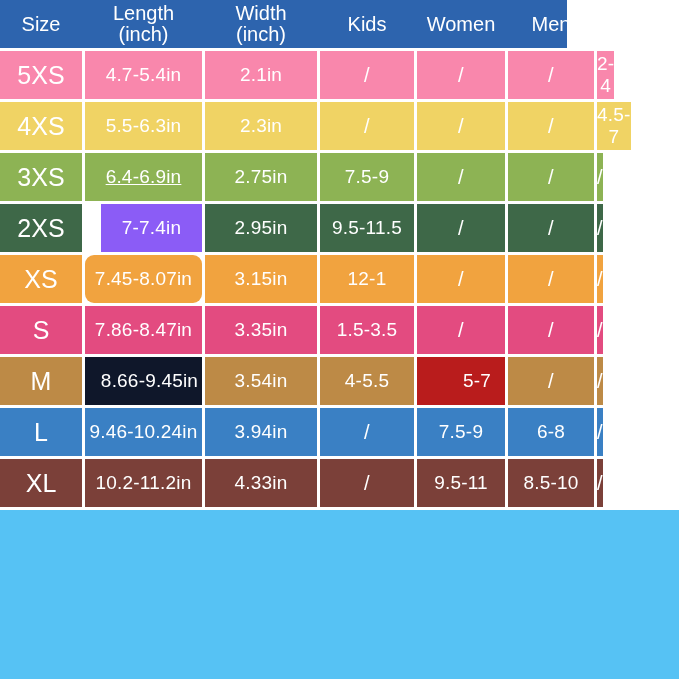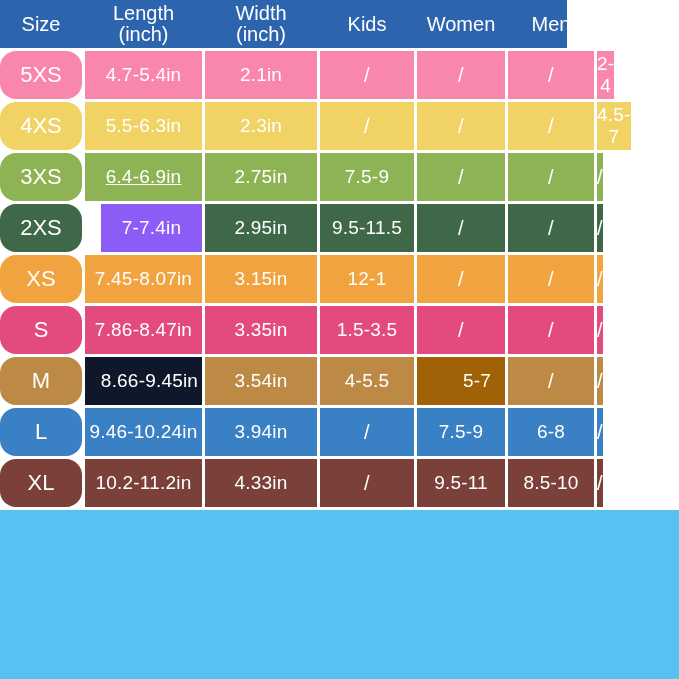--- a/index.html
+++ b/index.html
@@ -20,21 +20,21 @@
     column-gap:3px;
     height:48px;
   }
   .header-row {  }
   .data-row { background:#ffffff; padding-right:3px; }
   .cell {
     display:flex; align-items:center; justify-content:center;
     color:#ffffff; text-align:center;
   }
   .header-cell { flex-direction:column; font-size:20px; line-height:21px; }
-  .size-cell  { font-size:22px;border-radius:16px; }
+  .size-cell  { font-size:25px; }
   .value-cell { font-size:19px; letter-spacing:0.2px; }
   .slash { font-size:20px; }
   .sky {
     position:absolute; top:510px; left:0; width:679px; height:169px;
   }
 </style>
 </head>
 <body>
 
 <div class="table">
@@ -90,40 +90,40 @@
       </div><div class="grid-row data-row">
         <div class="cell size-cell" style="background: rgb(62, 104, 72);">2XS</div>
         <div class="cell value-cell" style="background: #8b5cf6; margin-left: 16px;">7-7.4in</div>
         <div class="cell value-cell" style="background: rgb(62, 104, 72);">2.95in</div>
         <div class="cell value-cell" style="background: rgb(62, 104, 72);">9.5-11.5</div>
         <div class="cell value-cell slash" style="background: rgb(62, 104, 72);">/</div>
         <div class="cell value-cell slash" style="background: rgb(62, 104, 72);">/</div>
         <div class="cell value-cell slash" style="background: rgb(62, 104, 72);">/</div>
       </div><div class="grid-row data-row">
         <div class="cell size-cell" style="background: rgb(241, 163, 63);">XS</div>
-        <div class="cell value-cell" style="background: rgb(241, 163, 63);">7.45-8.07in</div>
+        <div class="cell value-cell" style="background: rgb(241, 163, 63); border-radius: 9px;">7.45-8.07in</div>
         <div class="cell value-cell" style="background: rgb(241, 163, 63);">3.15in</div>
         <div class="cell value-cell" style="background: rgb(241, 163, 63);">12-1</div>
         <div class="cell value-cell slash" style="background: rgb(241, 163, 63);">/</div>
         <div class="cell value-cell slash" style="background: rgb(241, 163, 63);">/</div>
         <div class="cell value-cell slash" style="background: rgb(241, 163, 63);">/</div>
       </div><div class="grid-row data-row">
         <div class="cell size-cell" style="background: rgb(227, 75, 128);">S</div>
         <div class="cell value-cell" style="background: rgb(227, 75, 128);">7.86-8.47in</div>
         <div class="cell value-cell" style="background: rgb(227, 75, 128);">3.35in</div>
         <div class="cell value-cell" style="background: rgb(227, 75, 128);">1.5-3.5</div>
         <div class="cell value-cell slash" style="background: rgb(227, 75, 128);">/</div>
         <div class="cell value-cell slash" style="background: rgb(227, 75, 128);">/</div>
         <div class="cell value-cell slash" style="background: rgb(227, 75, 128);">/</div>
       </div><div class="grid-row data-row">
         <div class="cell size-cell" style="background: rgb(189, 138, 70);">M</div>
         <div class="cell value-cell" style="background: #0f172a; padding-left: 12px;">8.66-9.45in</div>
         <div class="cell value-cell" style="background: rgb(189, 138, 70);">3.54in</div>
         <div class="cell value-cell" style="background: rgb(189, 138, 70);">4-5.5</div>
-        <div class="cell value-cell" style="background: #a16207; padding-left: 32px;">5-7</div>
+        <div class="cell value-cell" style="background: #b91c1c; padding-left: 32px;">5-7</div>
         <div class="cell value-cell slash" style="background: rgb(189, 138, 70);">/</div>
         <div class="cell value-cell slash" style="background: rgb(189, 138, 70);">/</div>
       </div><div class="grid-row data-row">
         <div class="cell size-cell" style="background: rgb(58, 128, 196);">L</div>
         <div class="cell value-cell" style="background: rgb(58, 128, 196);">9.46-10.24in</div>
         <div class="cell value-cell" style="background: rgb(58, 128, 196);">3.94in</div>
         <div class="cell value-cell slash" style="background: rgb(58, 128, 196);">/</div>
         <div class="cell value-cell" style="background: rgb(58, 128, 196);">7.5-9</div>
         <div class="cell value-cell" style="background: rgb(58, 128, 196);">6-8</div>
         <div class="cell value-cell slash" style="background: rgb(58, 128, 196);">/</div>

